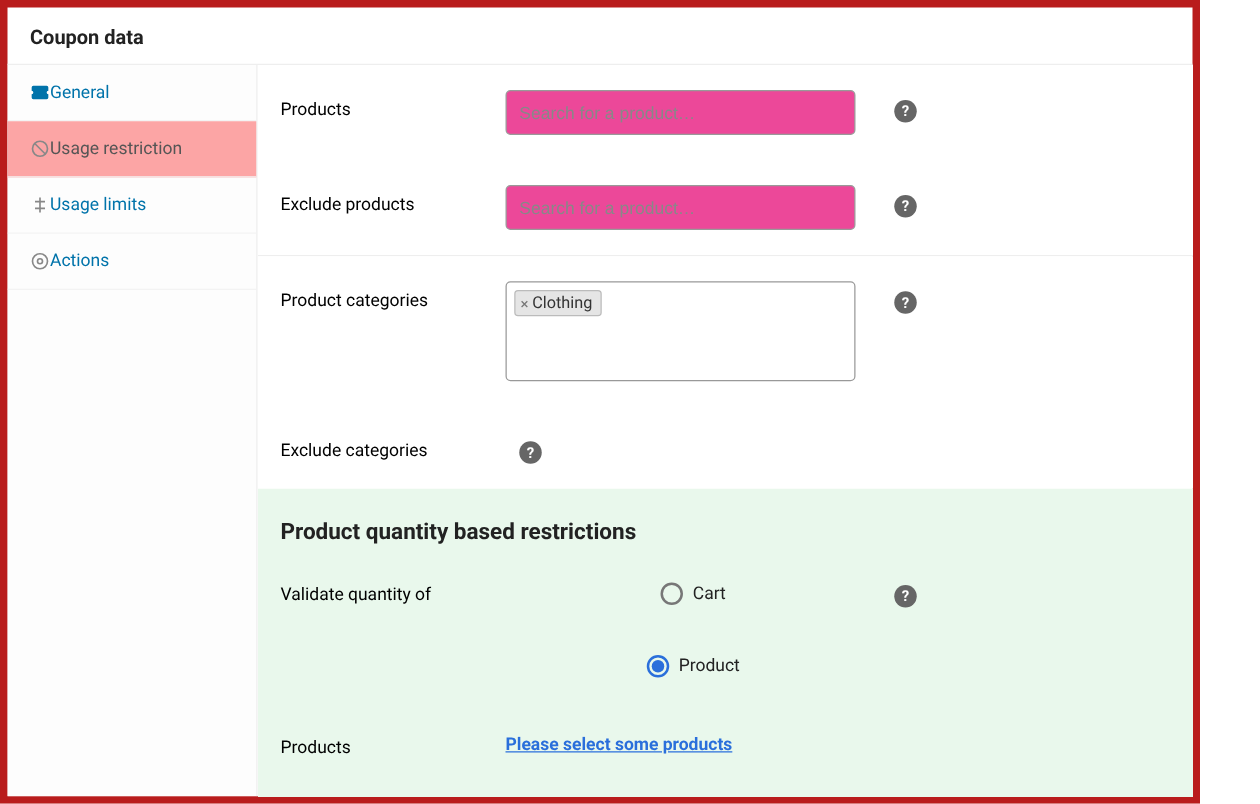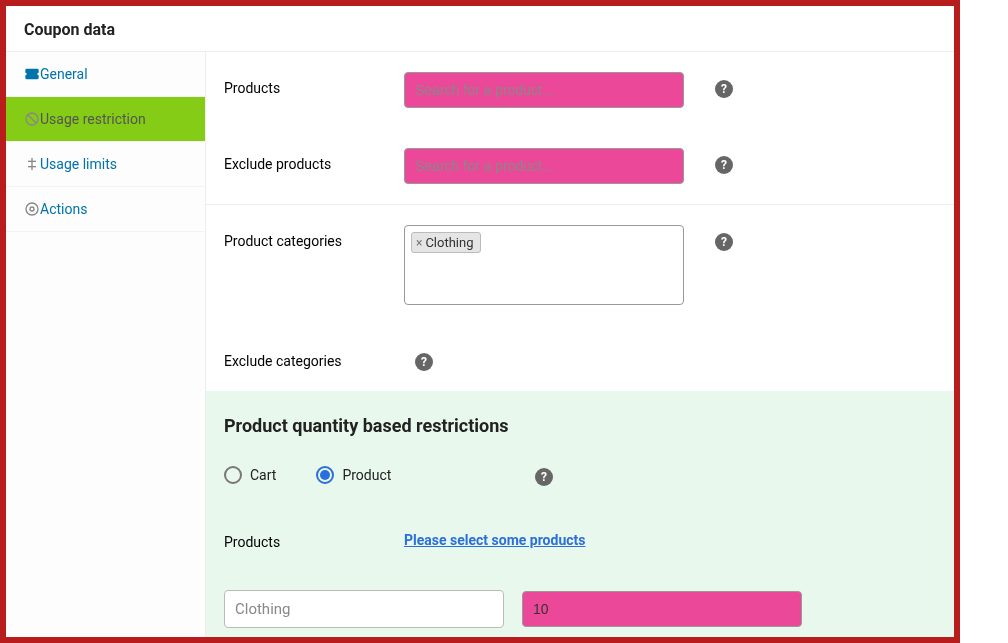--- a/index.html
+++ b/index.html
@@ -2,40 +2,40 @@
 <html><head>
 <meta charset="utf-8">
 <style>
   * { box-sizing: border-box; }
   html, body { margin: 0; padding: 0; font-family: -apple-system, BlinkMacSystemFont, "Segoe UI", Roboto, Helvetica, Arial, sans-serif; font-size: 14px; color: #222; background: #fff; }
   .panel { width: 960px; height: 643px; border: 6px solid #b91c1c; display: flex; flex-direction: column; }
   .panel-header { padding: 14px 18px 12px; font-weight: 700; font-size: 16px; border-bottom: 1px solid #eee; }
   .panel-body { flex: 1; display: flex; overflow: hidden; }
   .sidebar { width: 200px; border-right: 1px solid #eee; background: #fdfdfd; }
   .tab { display: flex; gap: 0; padding: 14px 18px; color: #0073aa; cursor: pointer; border-bottom: 1px solid #f3f3f3; }
-  .tab.active { background: #84cc16; color: #555; }
+  .tab.active { background: #fca5a5; color: #555; }
   .tab .icon { width: 16px; height: 16px; display: inline-flex; align-items: center; justify-content: center; color: #888; }
   .tab.first .icon { color: #0073aa; }
   .content { flex: 1; overflow: auto; }
   .section { padding: 0 18px; }
   .section-plain { background: #fff; }
   .section-fill { background: #e9f8ec; }
   .divider { border-top: 1px solid #eee; }
   .row { display: flex; align-items: flex-start; padding: 20px 0; }
   .row-label { width: 180px; padding-top: 8px; color: #000000; }
   .row-control { width: 300px; }
   .row-help { width: 40px; padding-top: 8px; display: flex; justify-content: center; }
   .help-dot { width: 18px; height: 18px; border-radius: 50%; background: #666; color: #fff; font-size: 12px; font-weight: 700; display: flex; align-items: center; justify-content: center; cursor: pointer; }
   .input-like, input[type=text] { width: 280px; padding: 9px 10px; border: 1px solid #999; border-radius: 4px; font-size: 14px; color: #333; background: #ec4899; }
   input[type=text]::placeholder { color: #888; }
   .tokenbox { width: 280px; min-height: 80px; border: 1px solid #999; border-radius: 4px; padding: 6px; background: #fff; }
   .token { display: inline-flex; align-items: center; background: #e5e5e5; border: 1px solid #bbb; border-radius: 3px; padding: 2px 6px 2px 4px; font-size: 13px; color: #333; }
   .token-x { color: #777; margin-right: 3px; cursor: pointer; font-size: 12px; }
   .section-title { font-size: 18px; font-weight: 700; padding: 24px 0 4px; }
-  .radio-group { display: flex; align-items: center; gap: 40px; padding-top: 6px; }
+  .radio-group { display: flex; align-items: center; gap: 40px; padding-top: 6px; flex-direction: column; }
   .radio-item { display: flex; align-items: center; gap: 8px; cursor: pointer; }
   .radio-outer { width: 18px; height: 18px; border: 2px solid #777; border-radius: 50%; display: flex; align-items: center; justify-content: center; }
   .radio-item.selected .radio-outer { border-color: #2a6fdb; }
   .radio-inner { width: 10px; height: 10px; border-radius: 50%; background: #2a6fdb; }
   .link { color: #2a6fdb; text-decoration: underline; cursor: pointer; }
   .cat-row .row-control { display: flex; align-items: center; gap: 18px; }
   .cat-input { width: 280px; padding: 9px 10px; border: 1px solid #bbb; border-radius: 4px; font-size: 15px; color: #888; background: #fff; }
   .num-input { width: 80px; padding: 9px 10px; border: 1px solid #888; border-radius: 4px; font-size: 15px; color: #222; background: #fff; }
   svg { display: block; }
 </style>
@@ -130,20 +130,21 @@
           <div class="row-help">
               <div class="help-dot">?</div>
             </div>
         </div>
       </div>
 
       <div class="section section-fill">
         <div class="section-title">Product quantity based restrictions</div>
 
         <div class="row">
+          <div class="row-label">Validate quantity of</div>
           <div class="row-control">
             <div class="radio-group">
               <div class="radio-item">
                 <span class="radio-outer"></span>
                 <span>Cart</span>
               </div>
               <div class="radio-item selected">
                 <span class="radio-outer">
                     <span class="radio-inner"></span>
                   </span>

